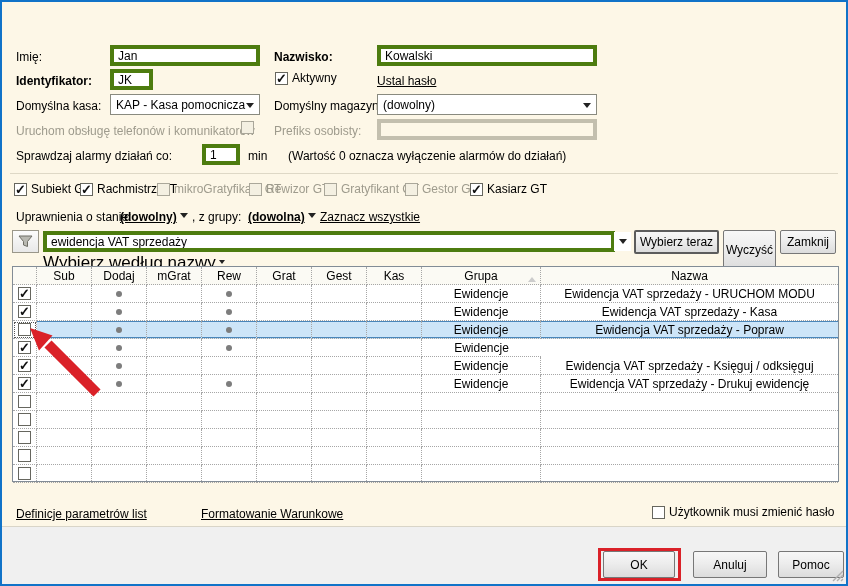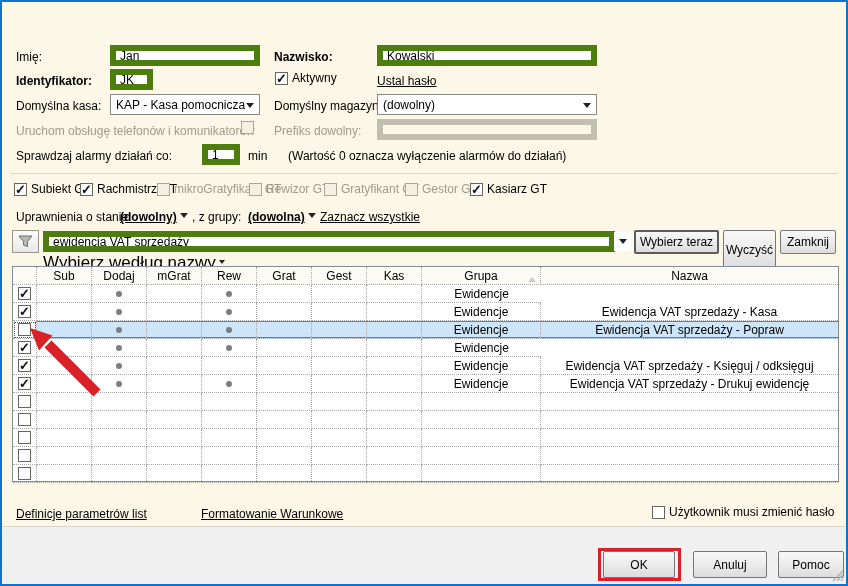--- a/index.html
+++ b/index.html
@@ -12,21 +12,21 @@
   .tbtns{position:absolute;right:0;top:0;height:30px;display:flex;}
   .tbtn{width:46px;height:30px;display:flex;align-items:center;justify-content:center;color:#fff;cursor:pointer;}
   .glyph-min{width:11px;height:1px;background:#fff;}
   .glyph-max{width:10px;height:10px;border:1px solid #fff;}
   .glyph-close{font-size:13px;line-height:13px;}
   
   .lbl{position:absolute;font-size:12px;color:#000;white-space:nowrap;}
   .bold{font-weight:bold;}
   .gray{color:#9e9b8d;}
   .link{text-decoration:underline;color:#000;cursor:pointer;}
-  .inp{position:absolute;border:6px solid #4d7c0f;background:#fff;font:12px "Liberation Sans",sans-serif;padding:0 4px;color:#000;}
+  .inp{position:absolute;border:4px solid #4d7c0f;background:#fff;font:12px "Liberation Sans",sans-serif;padding:0 4px;color:#000;}
   .inp:disabled,.inp.disabled{background:#fdf7e7;border-color:#c3bfae;}
   .combo{position:absolute;border:1px solid #898a7f;background:#fff;font-size:12px;display:flex;align-items:center;padding:0 18px 0 5px;white-space:nowrap;overflow:hidden;}
   .darr{position:absolute;right:5px;top:8px;width:0;height:0;border:4px solid transparent;border-top:5px solid #222;}
   .darr-inline{display:inline-block;width:0;height:0;border:4px solid transparent;border-top:5px solid #222;margin-left:3px;vertical-align:middle;}
   .cb{width:13px;height:13px;border:1px solid #66665e;background:#fff;display:inline-block;position:relative;flex:none;}
   .cb.checked::after{content:"✓";position:absolute;left:0px;top:-2px;font-size:13px;font-weight:bold;color:#101010;}
   .cb.disabled{border-color:#aaa79a;background:#f4f0e2;}
   .cbrow{position:absolute;display:flex;align-items:center;gap:4px;font-size:12px;white-space:nowrap;}
   .hsep{position:absolute;left:8px;right:8px;height:1px;background:#ded8c6;}
   
@@ -74,21 +74,21 @@
     <span class="darr"></span>
   </div>
   <span class="lbl" style="left:272px;top:97px;">Domyślny magazyn:</span>
   <div class="combo" style="left:375px;top:92px;width:220px;height:21px;">
     <span>(dowolny)</span>
     <span class="darr"></span>
   </div>
 
   <span class="lbl gray" style="left:14px;top:122px;">Uruchom obsługę telefonów i komunikatorów</span>
   <span class="cb disabled" style="position:absolute;left:239px;top:119px;"></span>
-  <span class="lbl gray" style="left:272px;top:122px;">Prefiks dowolny:</span>
+  <span class="lbl gray" style="left:272px;top:122px;">Prefiks osobisty:</span>
   <input class="inp disabled" style="left: 375px; top: 117px; width: 220px; height: 21px;" disabled="" value="">
 
   <span class="lbl" style="left:14px;top:147px;">Sprawdzaj alarmy działań co:</span>
   <input class="inp" style="left: 200px; top: 142px; width: 38px; height: 21px;" value="1">
   <span class="lbl" style="left:246px;top:147px;">min</span>
   <span class="lbl" style="left:286px;top:147px;">(Wartość 0 oznacza wyłączenie alarmów do działań)</span>
 
   <div class="hsep" style="top:171px;"></div>
 
   <div id="apps">
@@ -186,20 +186,23 @@
         </div>
         <div class="td" style="width: 55px;"></div>
         <div class="td" style="width: 55px;">
           <span class="dot"></span>
         </div>
         <div class="td" style="width: 55px;"></div>
         <div class="td" style="width: 55px;"></div>
         <div class="td" style="width: 55px;"></div>
         <div class="td" style="width: 119px;">
           <span>Ewidencje</span>
+        </div>
+        <div class="td" style="flex: 1 1 0%;">
+          <span>Ewidencja VAT sprzedaży - URUCHOM MODU</span>
         </div>
       </div>
       <div class="tr">
         <div class="td" style="width: 24px;">
           <span class="cb checked"></span>
         </div>
         <div class="td" style="width: 55px;"></div>
         <div class="td" style="width: 55px;">
           <span class="dot"></span>
         </div>

